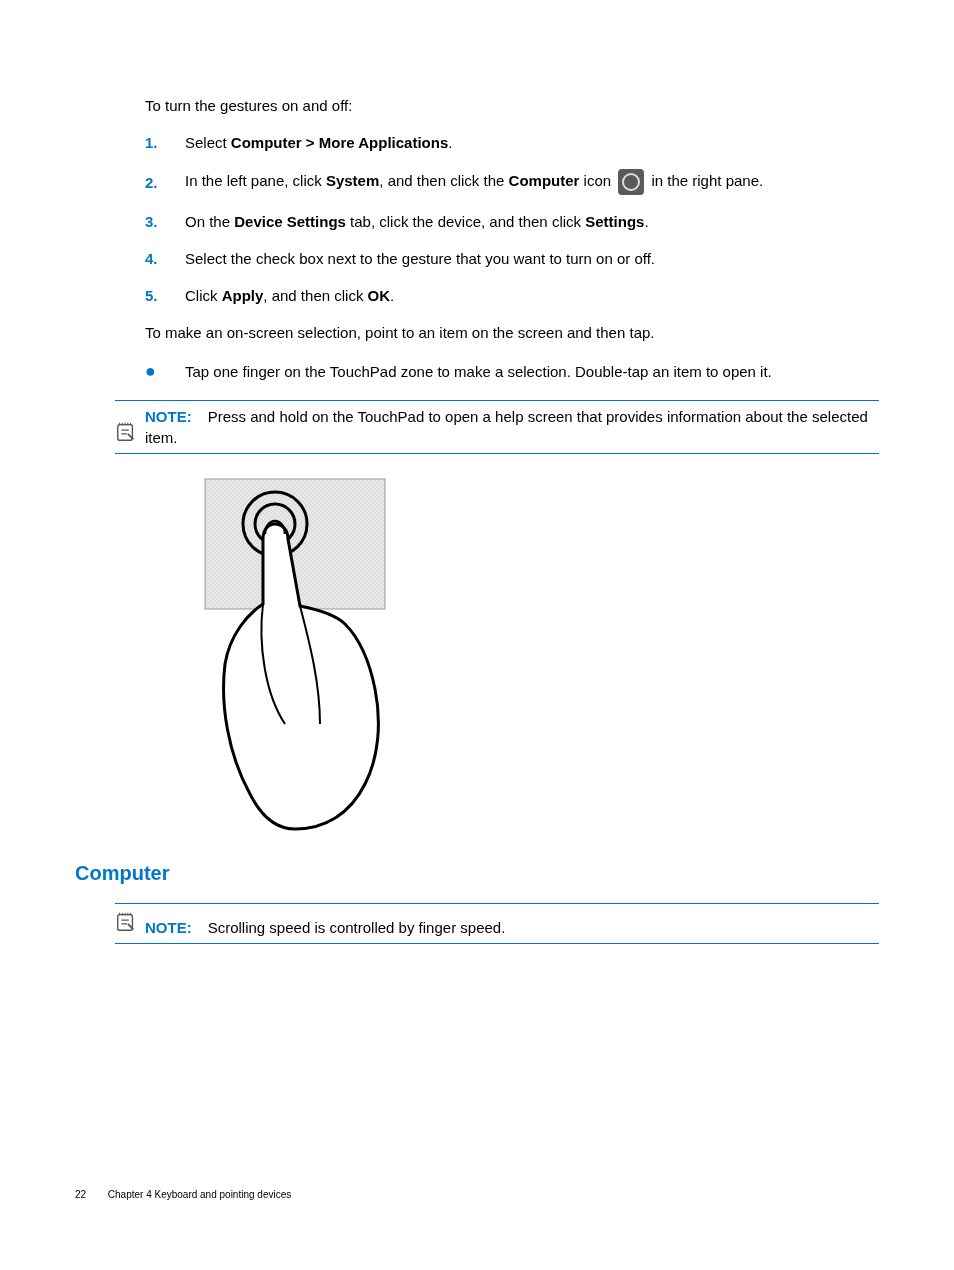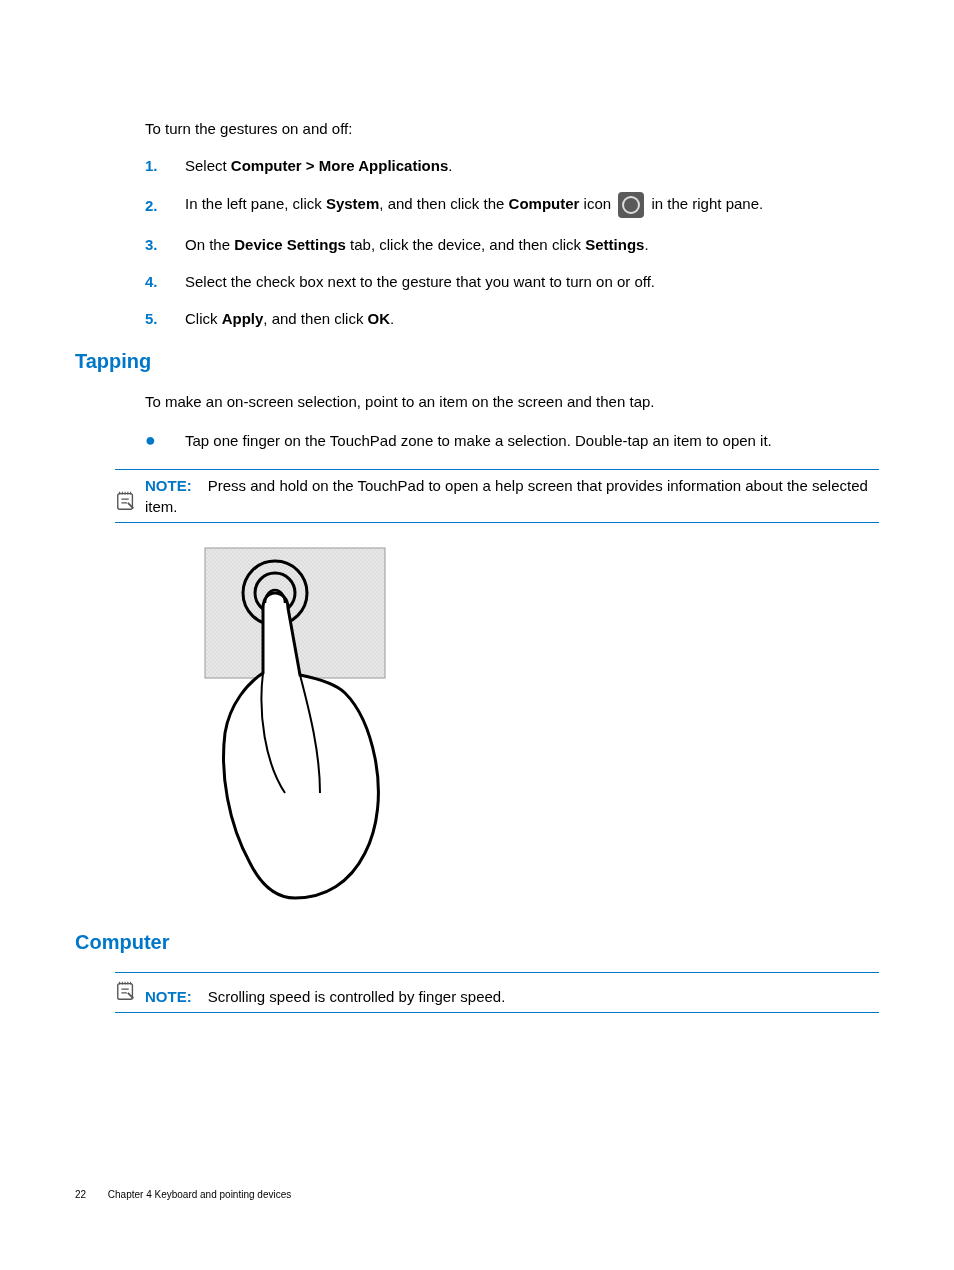--- a/index.html
+++ b/index.html
@@ -15,21 +15,20 @@
   }
   .content {
     position: absolute;
     left: 75px;
     right: 75px;
     top: 95px;
   }
   .intro-text {
     margin-left: 70px;
     margin-bottom: 16px;
-    margin-top: 23px;
   }
   ol.steps {
     list-style: none;
     margin-left: 70px;
   }
   ol.steps li {
     display: flex;
     align-items: center;
     margin-bottom: 16px;
   }
@@ -156,21 +155,20 @@
       <span class="stxt">Select the check box next to the gesture that you want to turn on or off.</span>
     </li>
     <li>
       <span class="num">5.</span>
       <span class="stxt">
         <span>Click </span><b>Apply</b><span>, and then click </span><b>OK</b><span>.</span>
       </span>
     </li>
   </ol>
 
-  <h2 class="section">Tapping</h2>
 
   <p class="body-text">To make an on-screen selection, point to an item on the screen and then tap.</p>
 
   <ul class="bullets">
     <li>
       <span class="dot">●</span>
       <span>Tap one finger on the TouchPad zone to make a selection. Double-tap an item to open it.</span>
     </li>
   </ul>
 

